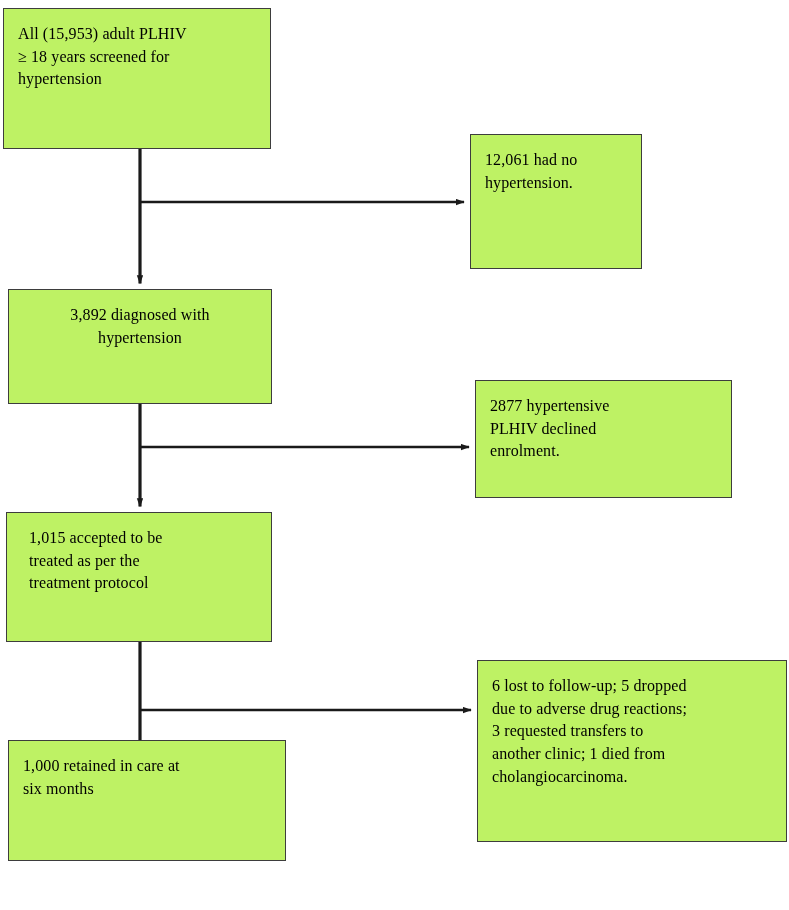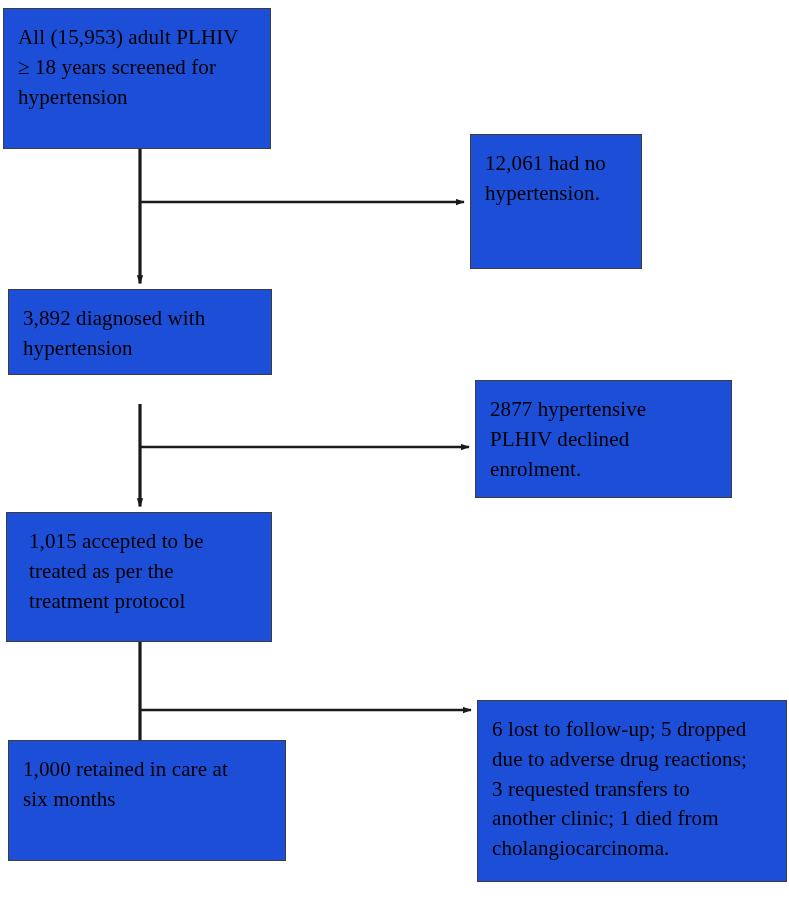--- a/index.html
+++ b/index.html
@@ -12,47 +12,47 @@
     width: 789px;
     height: 910px;
     background: #ffffff;
     font-family: "Liberation Serif", "DejaVu Serif", serif;
     overflow: hidden;
   }
   .node {
     position: absolute;
     box-sizing: border-box;
     border: 1.6px solid #3d3d3d;
-    background: #1d4ed8;
+    background: #bef264;
     color: #000000;
-    font-size: 21px;
+    font-size: 16px;
     line-height: 1.42;
     padding: 14px 14px 8px 14px;
     white-space: pre-line;
     letter-spacing: 0.1px;
   }
   #svg-connectors {
     position: absolute;
     left: 0;
     top: 0;
     width: 789px;
     height: 910px;
     pointer-events: none;
   }
 
   
   #node-screened   { left: 3px;   top: 8px;   width: 268px; height: 141px; }
-  #node-diagnosed  { left: 8px;   top: 289px; width: 264px; height: 86px; }
+  #node-diagnosed  { left: 8px;   top: 289px; width: 264px; height: 115px; text-align: center; }
   #node-accepted   { left: 6px;   top: 512px; width: 266px; height: 130px; padding-left: 22px; }
   #node-retained   { left: 8px;   top: 740px; width: 278px; height: 121px; }
 
   
   #node-no-htn     { left: 470px; top: 134px; width: 172px; height: 135px; }
   #node-declined   { left: 475px; top: 380px; width: 257px; height: 118px; }
-  #node-attrition  { left: 477px; top: 660px; width: 310px; height: 182px; margin-top: 40px; }
+  #node-attrition  { left: 477px; top: 660px; width: 310px; height: 182px; }
 </style>
 </head>
 <body>
 
 <div id="flowchart">
 
   <svg id="svg-connectors" viewBox="0 0 789 910" width="789" height="910" xmlns="http://www.w3.org/2000/svg">
     <defs>
       <marker id="arrowhead" markerWidth="9" markerHeight="9" refX="8.2" refY="3.2" orient="auto" markerUnits="userSpaceOnUse">
         <path d="M0,0 L9,3.2 L0,6.4 z" fill="#1a1a1a"></path>

